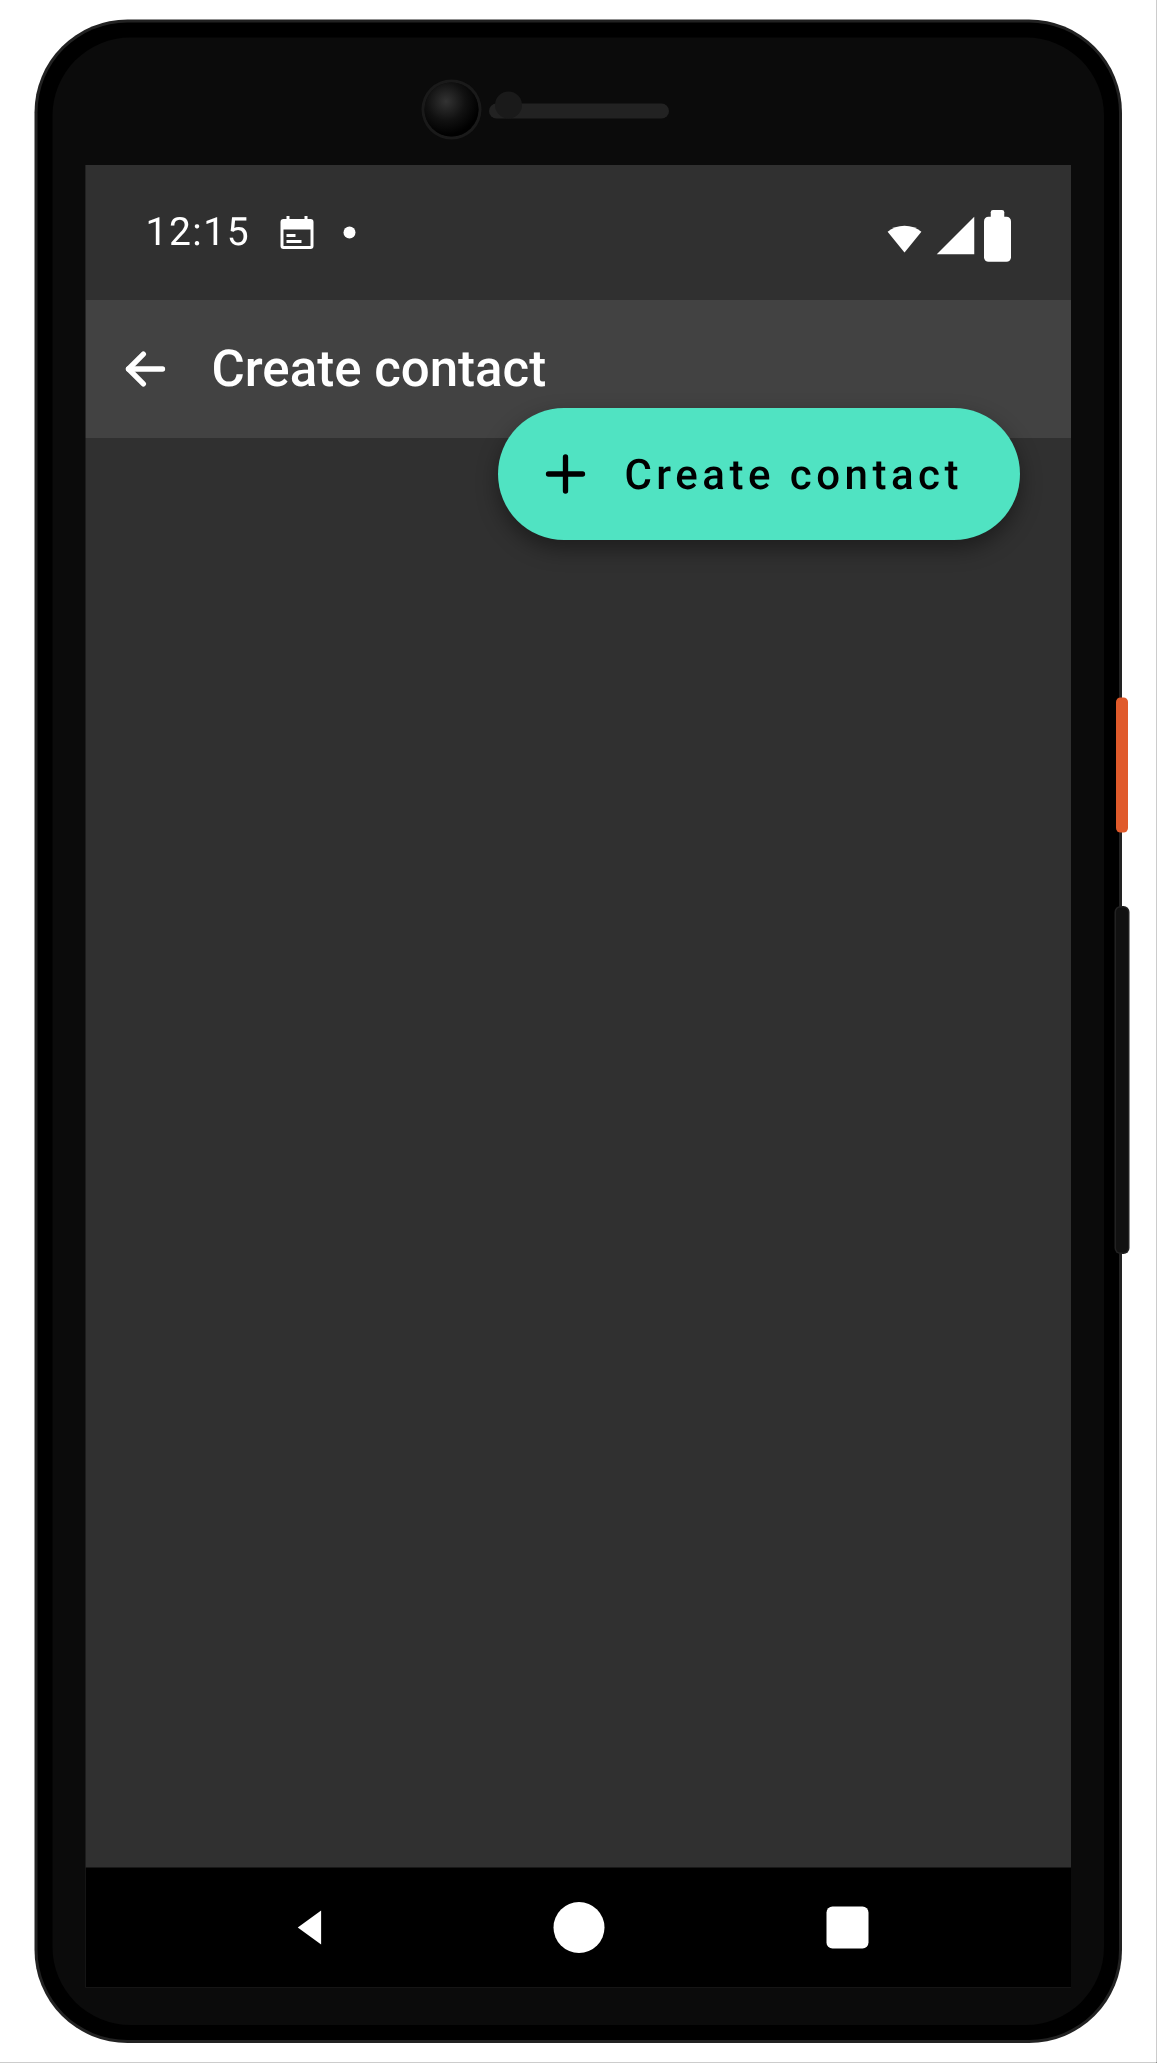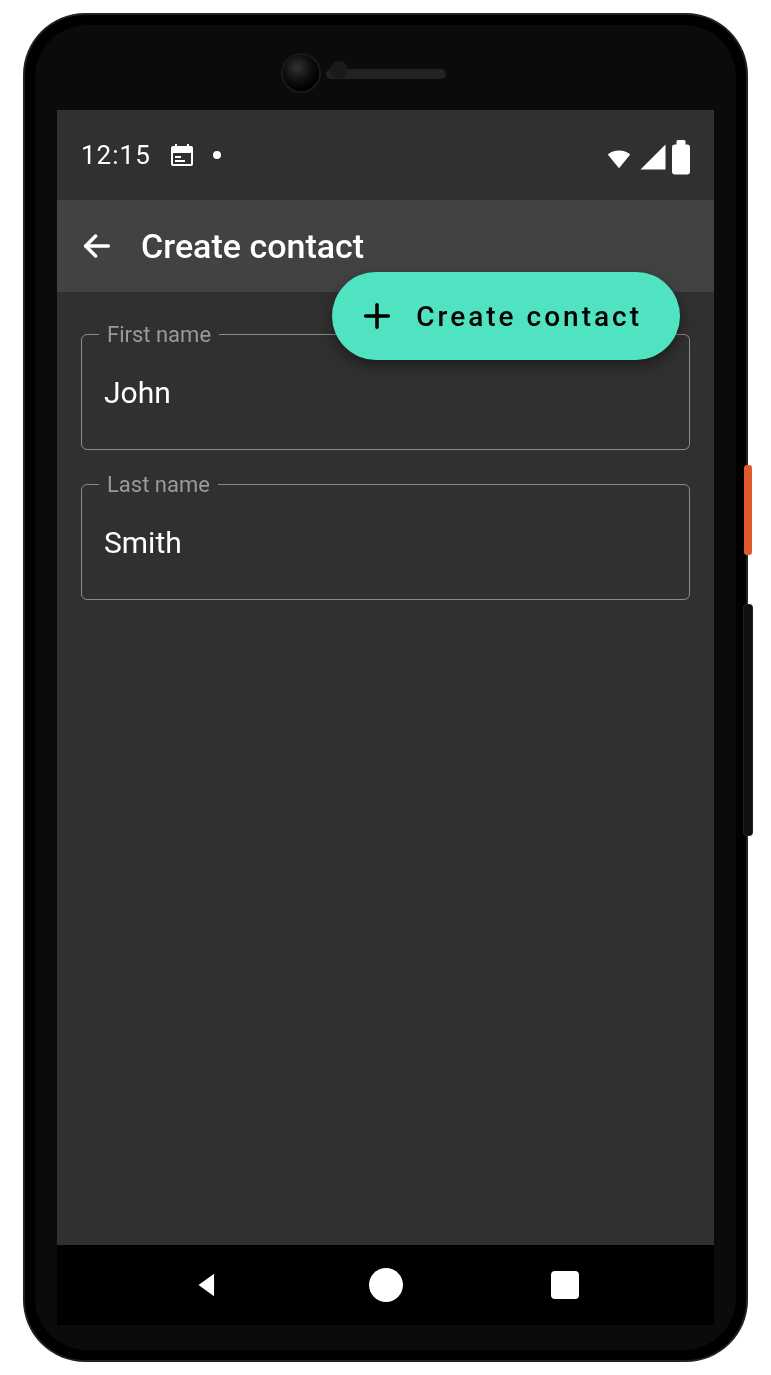--- a/index.html
+++ b/index.html
@@ -67,21 +67,21 @@
     overflow: hidden;
   }
 
   
   .status-bar {
     height: 90px;
     background: #303030;
     color: #fff;
     display: flex;
     align-items: center;
-    padding: 0 24px;
+    padding: 0 40px;
     font-size: 26px;
     position: relative;
   }
   .status-left { display: flex; align-items: center; gap: 18px; }
   .status-time { font-weight: 400; letter-spacing: 1px; }
   .status-cal-icon {
     width: 26px; height: 24px;
     position: relative;
   }
   .status-cal-icon svg { width: 100%; height: 100%; }
@@ -282,37 +282,20 @@
       <div class="app-bar">
         <div class="back-arrow">
           <svg viewBox="0 0 24 24" fill="none" stroke="#fff" stroke-width="2.5" stroke-linecap="round" stroke-linejoin="round">
             <line x1="20" y1="12" x2="4" y2="12"></line>
             <polyline points="11 5 4 12 11 19"></polyline>
           </svg>
         </div>
         <div class="app-bar-title">Create contact</div>
       </div>
 
-      <div class="form-area">
-
-        <div class="field">
-          <div class="field-label">First name</div>
-          <div class="field-box">
-            <input class="field-input" type="text" value="John" style="">
-          </div>
-        </div>
-
-        <div class="field">
-          <div class="field-label">Last name</div>
-          <div class="field-box">
-            <input class="field-input" type="text" value="Smith" style="">
-          </div>
-        </div>
-
-      </div>
 
       <div class="fab">
         <span class="plus">
           <svg viewBox="0 0 24 24" fill="none" stroke="#000" stroke-width="2.5" stroke-linecap="round">
             <line x1="12" y1="4" x2="12" y2="20"></line>
             <line x1="4" y1="12" x2="20" y2="12"></line>
           </svg>
         </span>
         <span class="fab-label">Create contact</span>
       </div>

